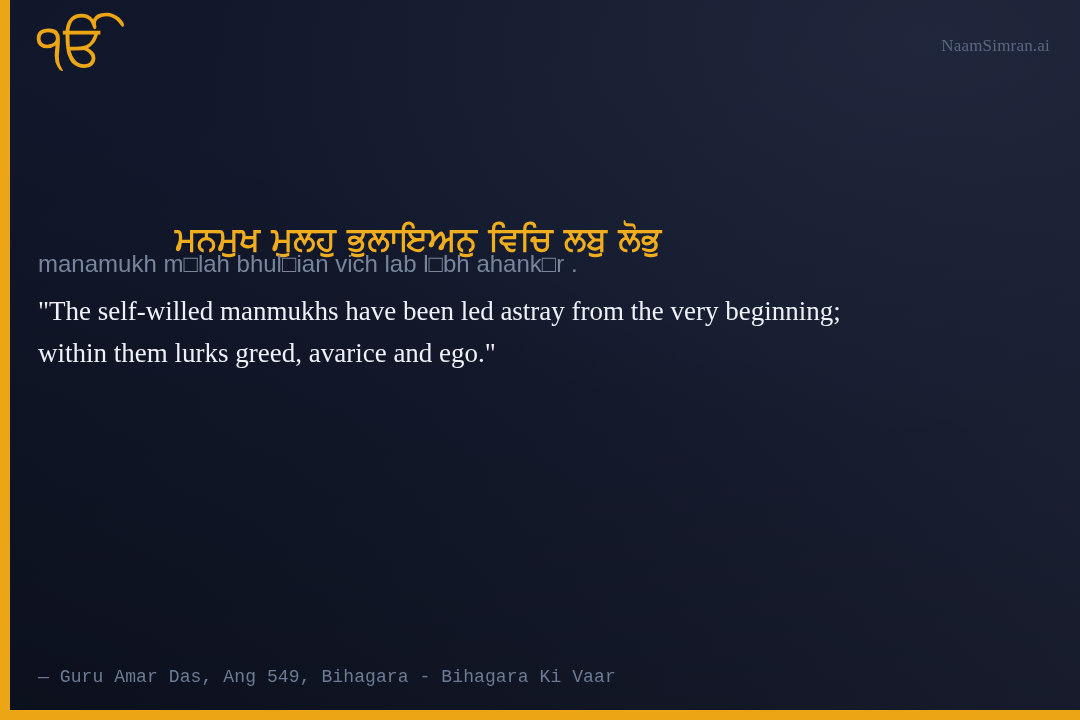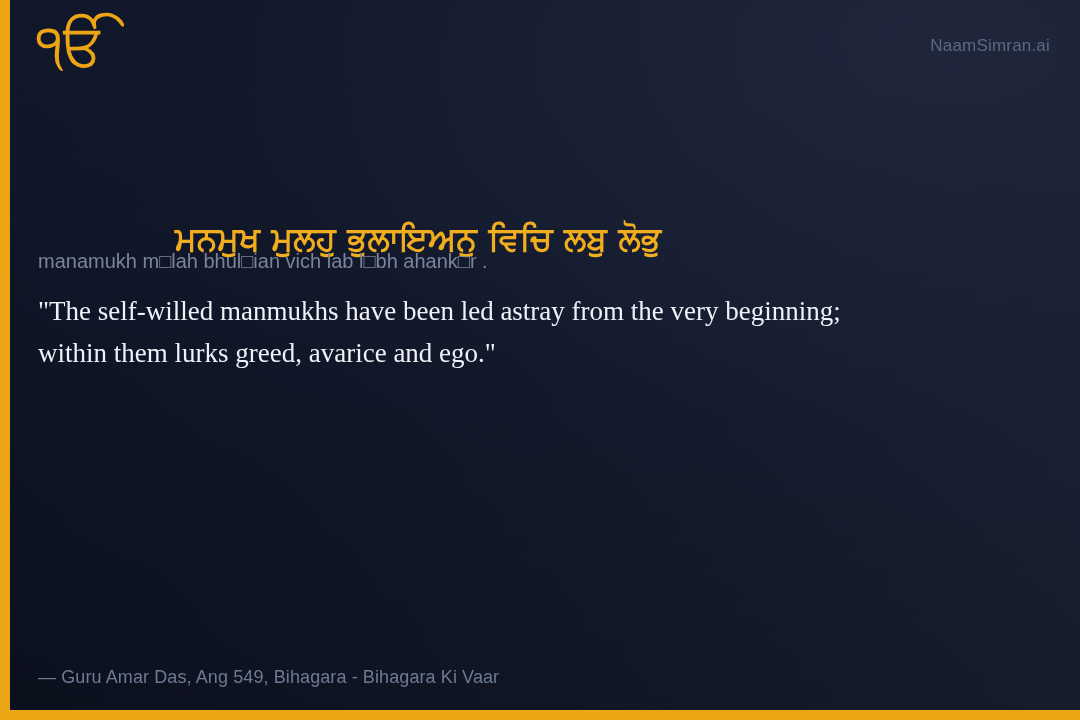--- a/index.html
+++ b/index.html
@@ -54,20 +54,21 @@
     z-index: 2;
   }
 
   .watermark {
     position: absolute;
     right: 30px;
     top: 36px;
     font-size: 17px;
     color: #5b6881;
     letter-spacing: 0.2px;
+    font-family: Liberation Serif, serif;
   }
 
   .ikonkar {
     position: absolute;
     left: 36px;
     top: 16px;
     font-size: 58px;
     line-height: 1;
     color: #eca515;
     font-family: "DejaVu Sans", sans-serif;
@@ -86,21 +87,21 @@
     font-weight: 700;
     white-space: pre-wrap;
     text-align: center;
   }
 
   .translit {
     position: absolute;
     left: 38px;
     top: 248px;
     width: 900px;
-    font-size: 20px;
+    font-size: 24px;
     line-height: 1.35;
     color: #78859d;
     font-weight: 400;
   }
 
   .translation {
     position: absolute;
     left: 38px;
     top: 291px;
     width: 815px;
@@ -110,20 +111,21 @@
     color: #eef1f7;
   }
 
   .attribution {
     position: absolute;
     left: 38px;
     top: 667px;
     font-size: 18px;
     color: #6d7b94;
     letter-spacing: 0.1px;
+    font-family: Liberation Mono, monospace;
   }
 </style>
 </head>
 <body>
 
 <div class="card">
 
   <div class="accent-left"></div>
   <div class="accent-bottom"></div>
 

